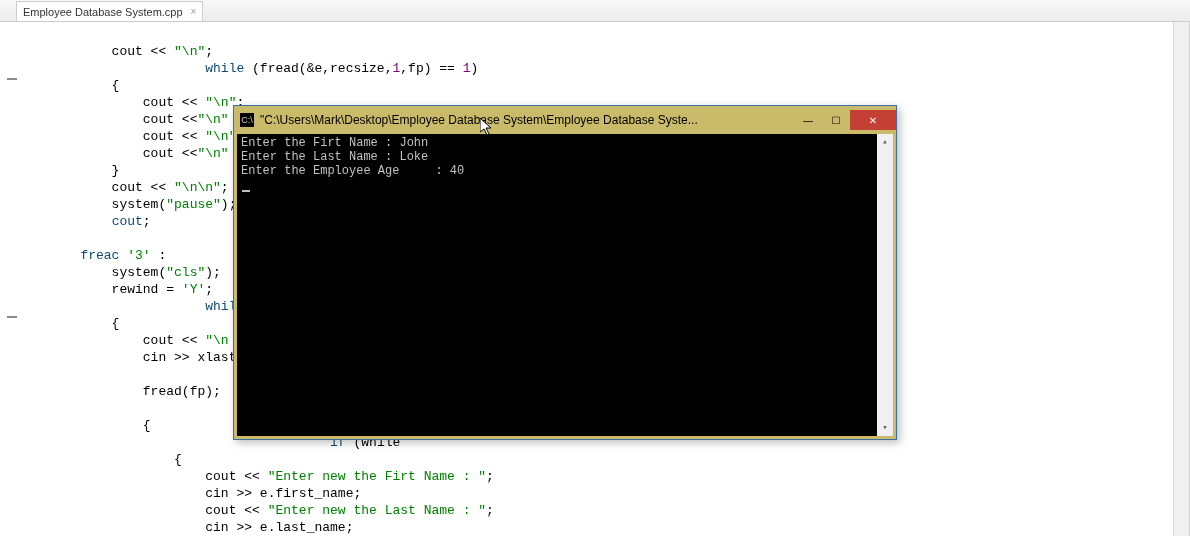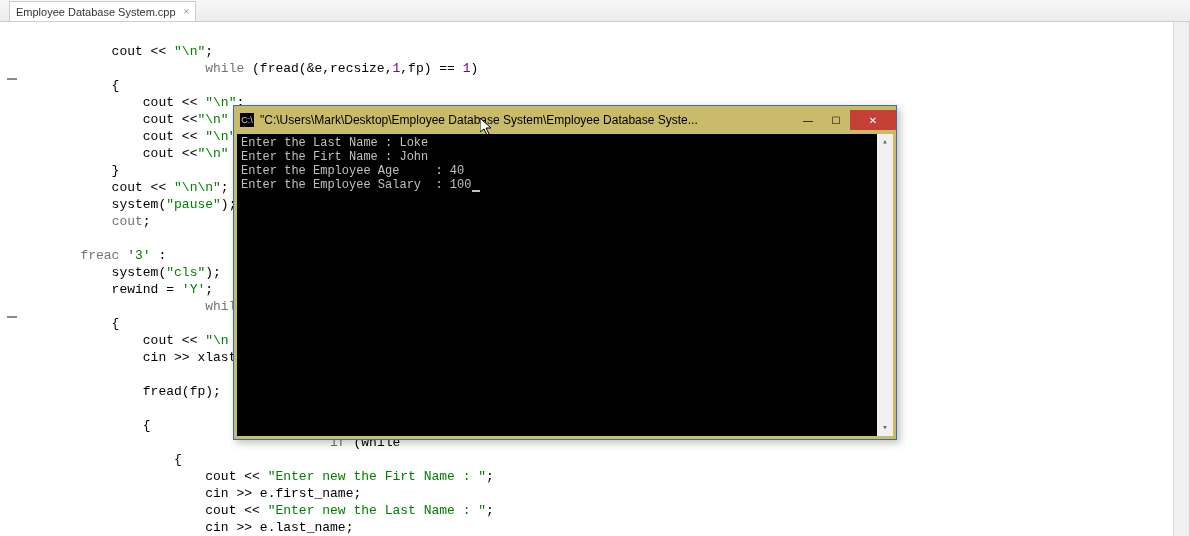--- a/index.html
+++ b/index.html
@@ -1,25 +1,25 @@
 <!DOCTYPE html>
 <html><head>
   <meta charset="utf-8">
   <style>
     * { margin:0; padding:0; box-sizing:border-box; }
     body { font-family:"Courier New",monospace; font-size:13px; background:#fff; width:1190px; height:536px; position:relative; overflow:hidden; }
-    .tab-bar { height:22px; background:linear-gradient(#f8f8f8,#ececec); border-bottom:1px solid #ccc; display:flex; align-items:flex-end; padding-left:9px; }
+    .tab-bar { height:22px; background:linear-gradient(#f8f8f8,#ececec); border-bottom:1px solid #ccc; display:flex; align-items:flex-end; padding-left:16px; }
     .file-tab { display:flex; align-items:center; background:#fff; border:1px solid #ccc; border-bottom:none; height:20px; padding:0 6px; font-family:"Segoe UI",Tahoma,sans-serif; font-size:11px; color:#333; }
     .file-tab .x { margin-left:8px; color:#999; font-size:10px; }
     .editor-wrap { position:absolute; top:22px; left:0; right:0; bottom:0; display:flex; height:514px; border-right:1px solid #d0d0d0; }
     .editor-wrap .scroll-right { position:absolute; right:0; top:0; bottom:0; width:16px; background:#f0f0f0; border-left:1px solid #ddd; }
     .code-area { flex:1; padding:4px 0 4px 18px; line-height:17px; white-space:pre; background:#fff; overflow:hidden; color:#000; }
     .fold-col { position:absolute; left:8px; top:26px; bottom:0; width:8px; }
     .fold-mark { width:10px; height:2px; background:#8a8a8a; position:absolute; left:-1px; }
-    .kw { color:#737373; }
+    .kw { color:#0c4a6e; }
     .str { color:#008000; }
     .num { color:#800080; }
 
     .console-window { position:absolute; left:233px; top:105px; width:664px; height:335px; background:#c9bb6a; border:1px solid #3a6ea5; box-shadow:3px 3px 8px rgba(0,0,0,.25); display:flex; flex-direction:column; }
     .title-bar { height:28px; display:flex; align-items:center; padding:0 0 0 6px; font-family:"Segoe UI",Tahoma,sans-serif; font-size:12px; color:#000; background:#c9bb6a; }
     .title-bar .icon { width:14px; height:14px; background:#000; color:#ccc; font-size:9px; display:flex; align-items:center; justify-content:center; margin-right:6px; }
     .title-bar .title-text { flex:1; overflow:hidden; white-space:nowrap; text-overflow:ellipsis; }
     .win-btns { display:flex; height:20px; margin-right:0; }
     .win-btn { width:28px; height:20px; display:flex; align-items:center; justify-content:center; font-family:"Segoe UI Symbol",sans-serif; font-size:10px; color:#000; background:transparent; }
     .win-btn.close { background:#c54034; color:#fff; width:46px; }
@@ -86,24 +86,24 @@
   <div class="title-bar">
     <span class="icon">C:\</span>
     <span class="title-text">"C:\Users\Mark\Desktop\Employee Database System\Employee Database Syste...</span>
     <div class="win-btns">
       <div class="win-btn">—</div>
       <div class="win-btn">☐</div>
       <div class="win-btn close">✕</div>
     </div>
   </div>
   <div class="console-body">
+    <div class="console-line">Enter the Firt Name : John</div>
     <div class="console-line">Enter the Last Name : Loke</div>
-    <div class="console-line">Enter the Firt Name : John</div>
     <div class="console-line">Enter the Employee Age     : 40</div>
-    <div class="console-line"><span>Enter the Employee Salary  : 100</span><span class="cursor-pad"></span></div>
+    <div class="console-line"><span class="cursor-pad"></span></div>
     <div class="console-scroll">
       <div class="thumb-up">▴</div>
       <div class="thumb-down">▾</div>
     </div>
   </div>
 </div>
 
 <svg class="mouse-ptr" width="14" height="20">
   <path d="M0 0 L0 14 L4 11 L7 17 L9 16 L6 10 L11 10 Z" fill="#fff" stroke="#000" stroke-width="1"></path>
 </svg>

